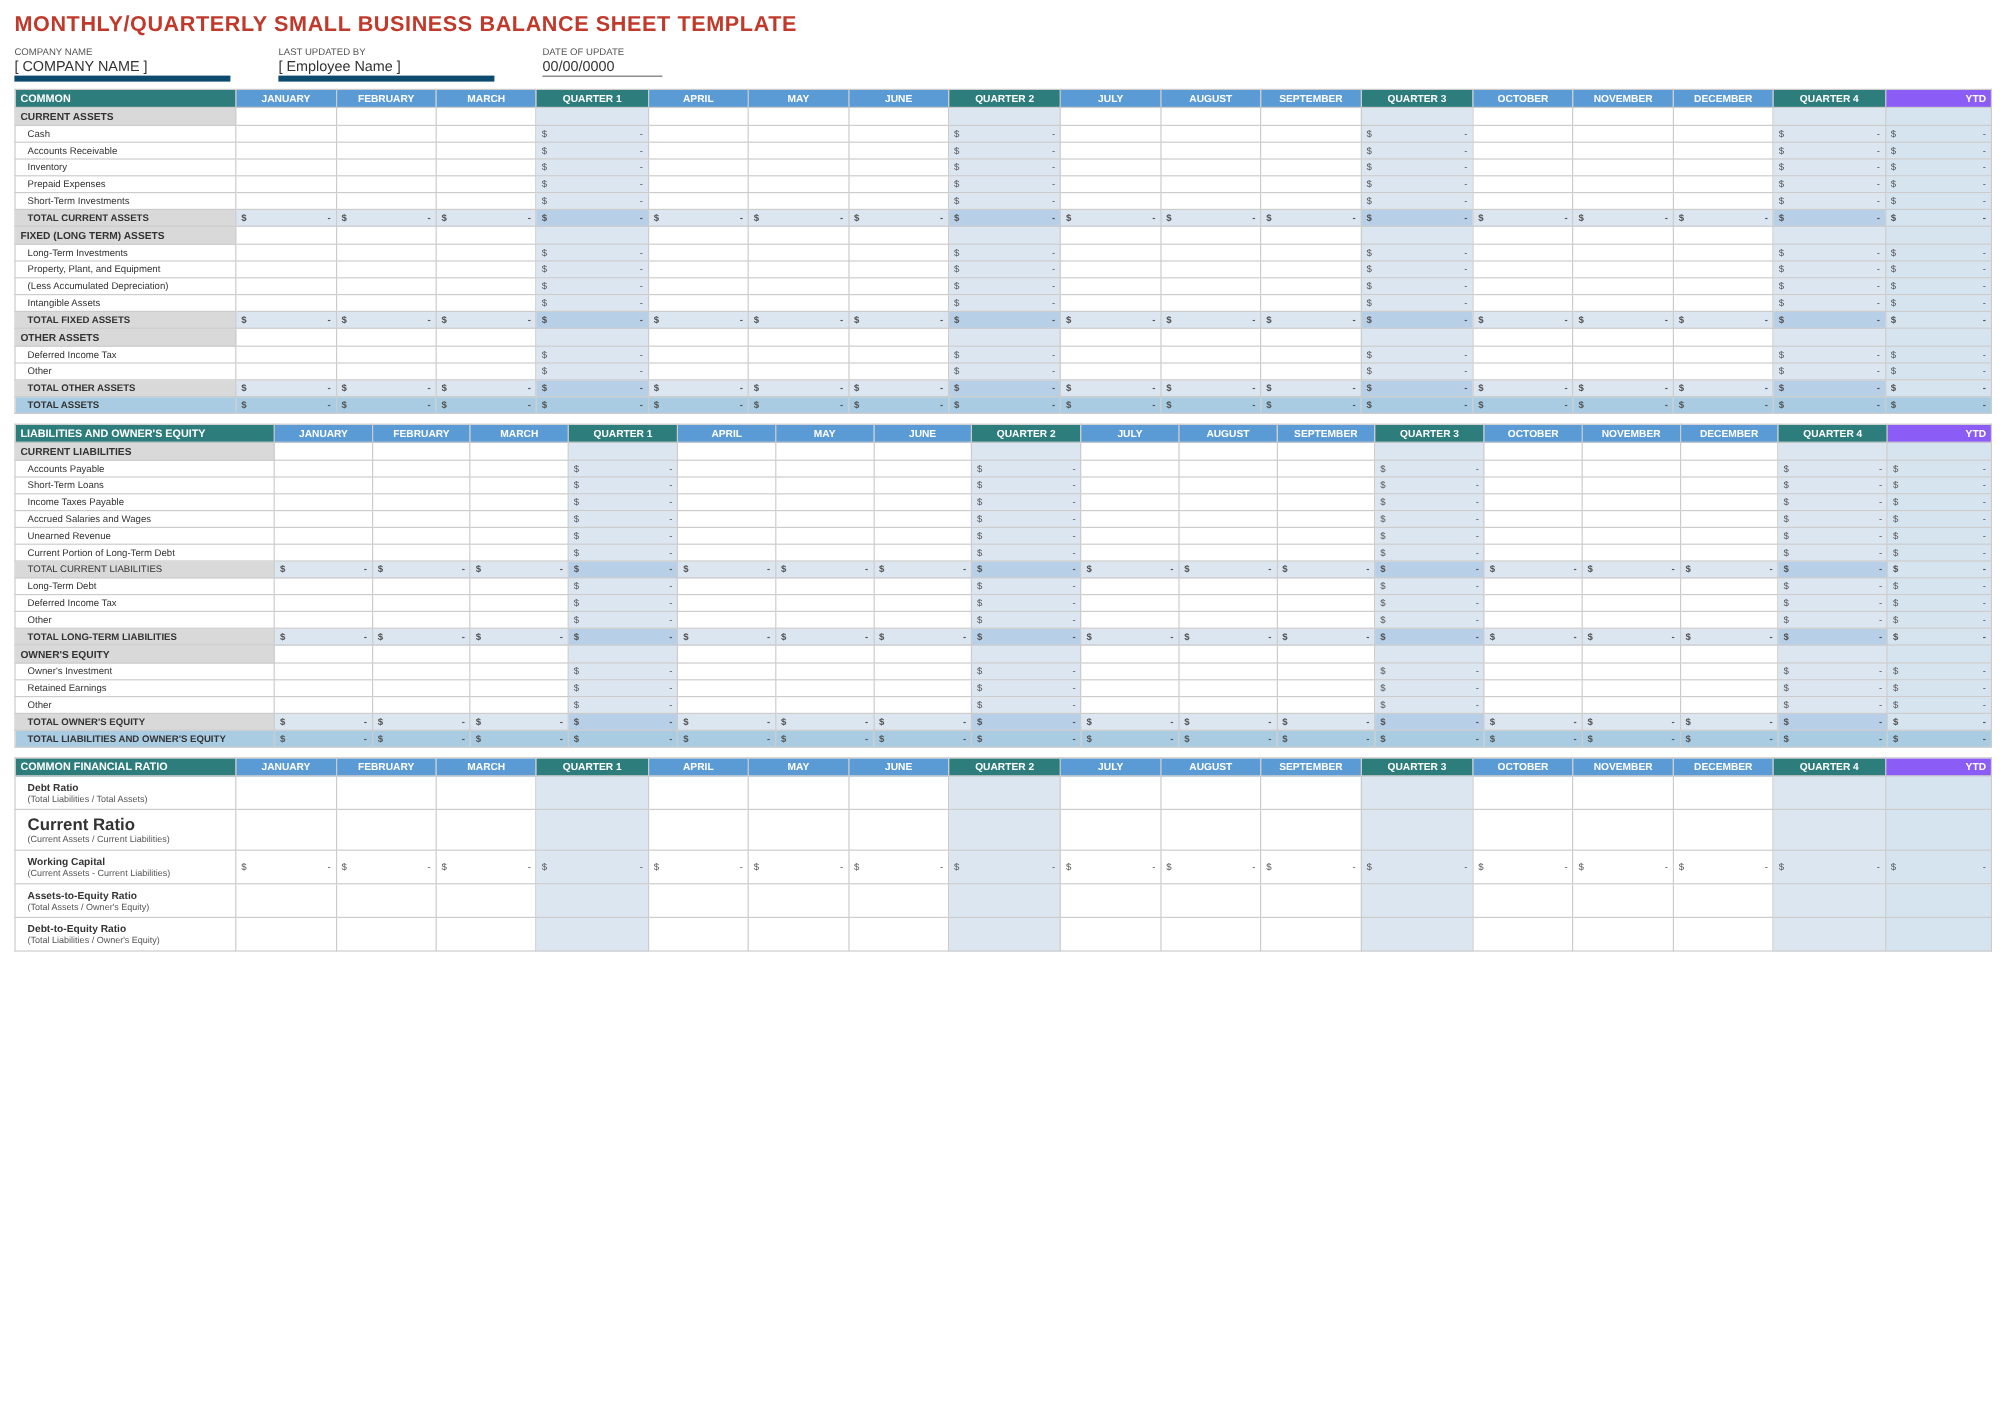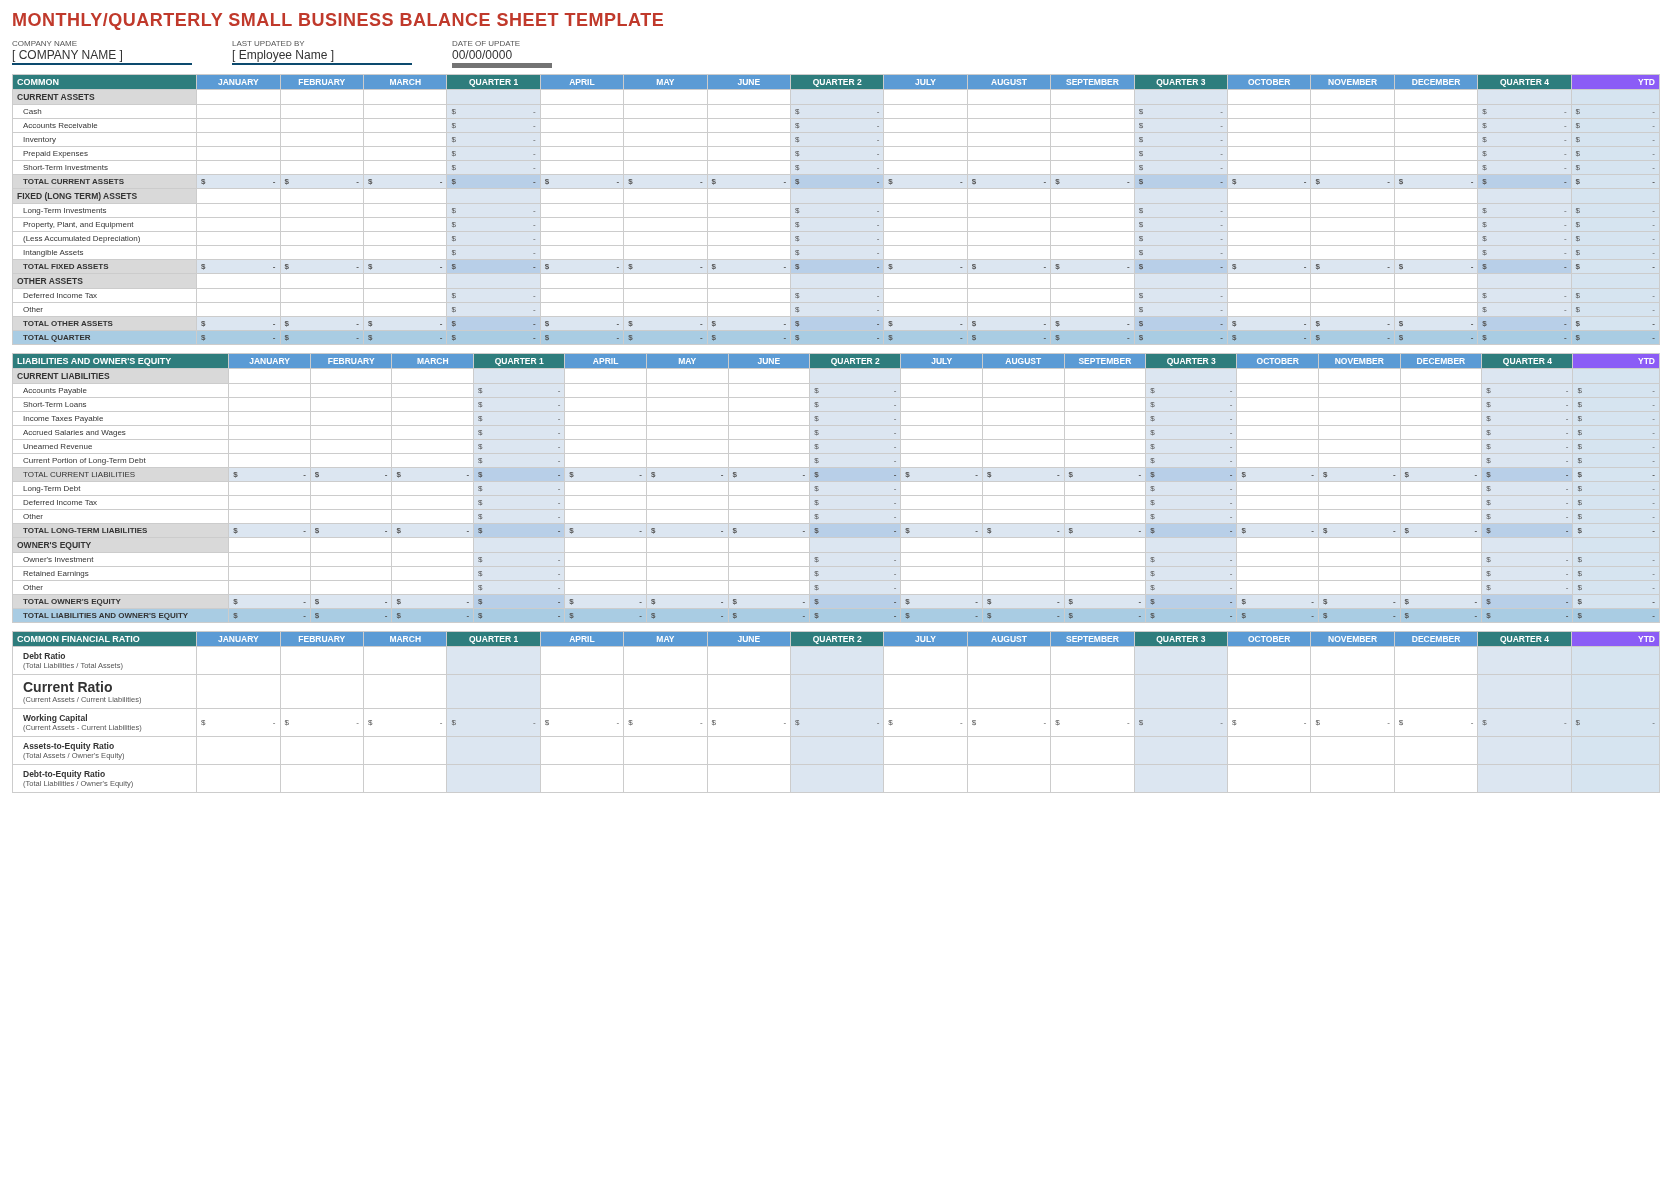--- a/index.html
+++ b/index.html
@@ -4,22 +4,22 @@
   <style>
     * { margin: 0; padding: 0; box-sizing: border-box; }
     body { font-family: Arial, sans-serif; font-size: 10px; background: #fff; color: #333; }
     .page { padding: 10px 12px; width: 1672px; }
     
     .main-title { font-size: 18px; font-weight: bold; color: #c0392b; margin-bottom: 8px; letter-spacing: 0.5px; }
     
     .meta-row { display: flex; gap: 40px; margin-bottom: 6px; font-size: 9px; }
     .meta-item { display: flex; flex-direction: column; }
     .meta-label { font-size: 8px; color: #555; text-transform: uppercase; }
-    .meta-value { font-size: 12px; color: #333; border-bottom: 2px solid #0c4a6e; min-width: 180px; padding-bottom: 1px; }
-    .meta-value-sm { font-size: 12px; color: #333; border-bottom: 5px solid #737373; min-width: 100px; padding-bottom: 1px; }
+    .meta-value { font-size: 12px; color: #333; border-bottom: 5px solid #0c4a6e; min-width: 180px; padding-bottom: 1px; }
+    .meta-value-sm { font-size: 12px; color: #333; border-bottom: 1px solid #737373; min-width: 100px; padding-bottom: 1px; }
     
     table { border-collapse: collapse; width: 100%; font-size: 8.5px; margin-bottom: 8px; }
     
     th, td { border: 1px solid #ccc; padding: 2px 4px; white-space: nowrap; }
     th { text-align: center; }
     
     
     .hdr-main { background-color: #2e7d7d; color: #fff; font-weight: bold; font-size: 9px; text-align: left; }
     .hdr-month { background-color: #5b9bd5; color: #fff; font-weight: bold; text-align: center; }
     .hdr-quarter { background-color: #2e7d7d; color: #fff; font-weight: bold; text-align: center; }
@@ -982,21 +982,21 @@
           </td>
         <td class="shaded-ytd dollar-cell">
             <span class="dollar-val">
               <span>$</span>
               <span>-</span>
             </span>
           </td>
       </tr>
 
       <tr class="grand-total">
-        <td class="row-label" style="font-weight:bold;font-size:8px">TOTAL QUARTER</td>
+        <td class="row-label" style="font-weight:bold;font-size:8px">TOTAL ASSETS</td>
         <td class="dollar-cell">
             <span class="dollar-val">
               <span>$</span>
               <span>-</span>
             </span>
           </td>
         <td class="dollar-cell">
             <span class="dollar-val">
               <span>$</span>
               <span>-</span>

